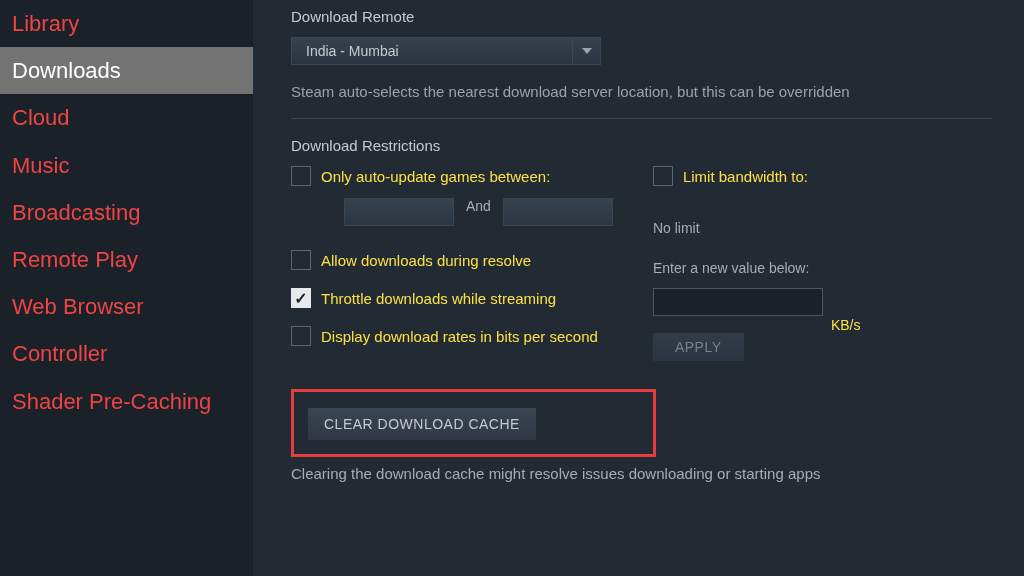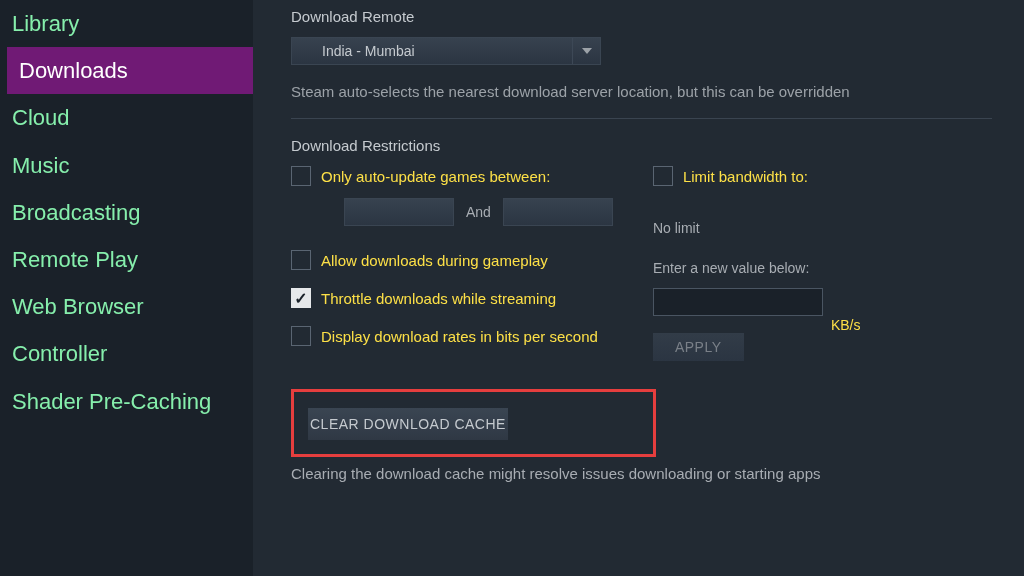--- a/index.html
+++ b/index.html
@@ -12,29 +12,28 @@
       overflow: hidden;
       font-size: 14px;
     }
     .sidebar {
       width: 253px;
       background: #1a2129;
       padding-top: 0px;
     }
     .sidebar-item {
       padding: 6px 12px;
-      color: #86efac;
+      color: #ef4444;
       font-size: 22px;
       cursor: pointer;
       line-height: 1.6;
     }
     .sidebar-item.selected {
-      background: #701a75;
+      background: #737373;
       color: #ffffff;
-      margin-left: 7px;
     }
     .main {
       flex: 1;
       padding: 8px 32px 8px 38px;
       color: #a8adb3;
       overflow-y: auto;
     }
     .section-title {
       font-size: 15px;
       color: #c5cacf;
@@ -43,21 +42,21 @@
     .dropdown {
       display: inline-flex;
       background: #2b3542;
       background: linear-gradient(#37424f, #2b3542);
       border: 1px solid #3a4552;
       height: 28px;
       margin-bottom: 16px;
       cursor: pointer;
     }
     .dropdown-text {
-      padding: 5px 30px;
+      padding: 5px 14px;
       color: #c5cacf;
       font-size: 14px;
       width: 280px;
     }
     .dropdown-arrow {
       width: 28px;
       display: flex;
       align-items: center;
       justify-content: center;
       border-left: 1px solid #3d4856;
@@ -109,21 +108,21 @@
       color: #1a2129;
       font-size: 16px;
       font-weight: bold;
     }
     .cb-label {
       font-size: 15px;
       color: #fde047;
     }
     .time-row {
       display: flex;
-      align-items: center;
+      align-items: flex-start;
       gap: 12px;
       margin: 8px 0 24px 32px;
       padding-left: 21px;
     }
     .time-input {
       width: 110px;
       height: 28px;
       background: linear-gradient(#37424f, #2b3542);
       border: 1px solid #3a4552;
       cursor: pointer;
@@ -162,21 +161,21 @@
     }
     .spacer { height: 28px; }
     .highlight-box {
       border: 3px solid #e63e3e;
       padding: 16px 14px 14px 14px;
       margin-bottom: 8px;
       width: 365px;
     }
     .clear-btn {
       display: inline-block;
-      padding: 8px 2px;
+      padding: 8px 16px;
       background: linear-gradient(#3a4552, #2f3844);
       border: none;
       color: #c5cacf;
       font-size: 14px;
       letter-spacing: 0.5px;
       cursor: pointer;
     }
     .cache-desc {
       font-size: 15px;
       color: #a8adb3;
@@ -218,21 +217,21 @@
         <div class="checkbox"></div>
         <span class="cb-label">Only auto-update games between:</span>
       </div>
       <div class="time-row">
         <div class="time-input"></div>
         <span class="and-text">And</span>
         <div class="time-input"></div>
       </div>
       <div class="cb-row">
         <div class="checkbox"></div>
-        <span class="cb-label">Allow downloads during gameplay</span>
+        <span class="cb-label">Allow downloads during resolve</span>
       </div>
       <div class="cb-row" style="margin-top:18px;">
         <div class="checkbox checked"></div>
         <span class="cb-label">Throttle downloads while streaming</span>
       </div>
       <div class="cb-row" style="margin-top:18px;align-items:center;">
         <div class="checkbox"></div>
         <span class="cb-label">Display download rates in bits per second</span>
       </div>
     </div>

